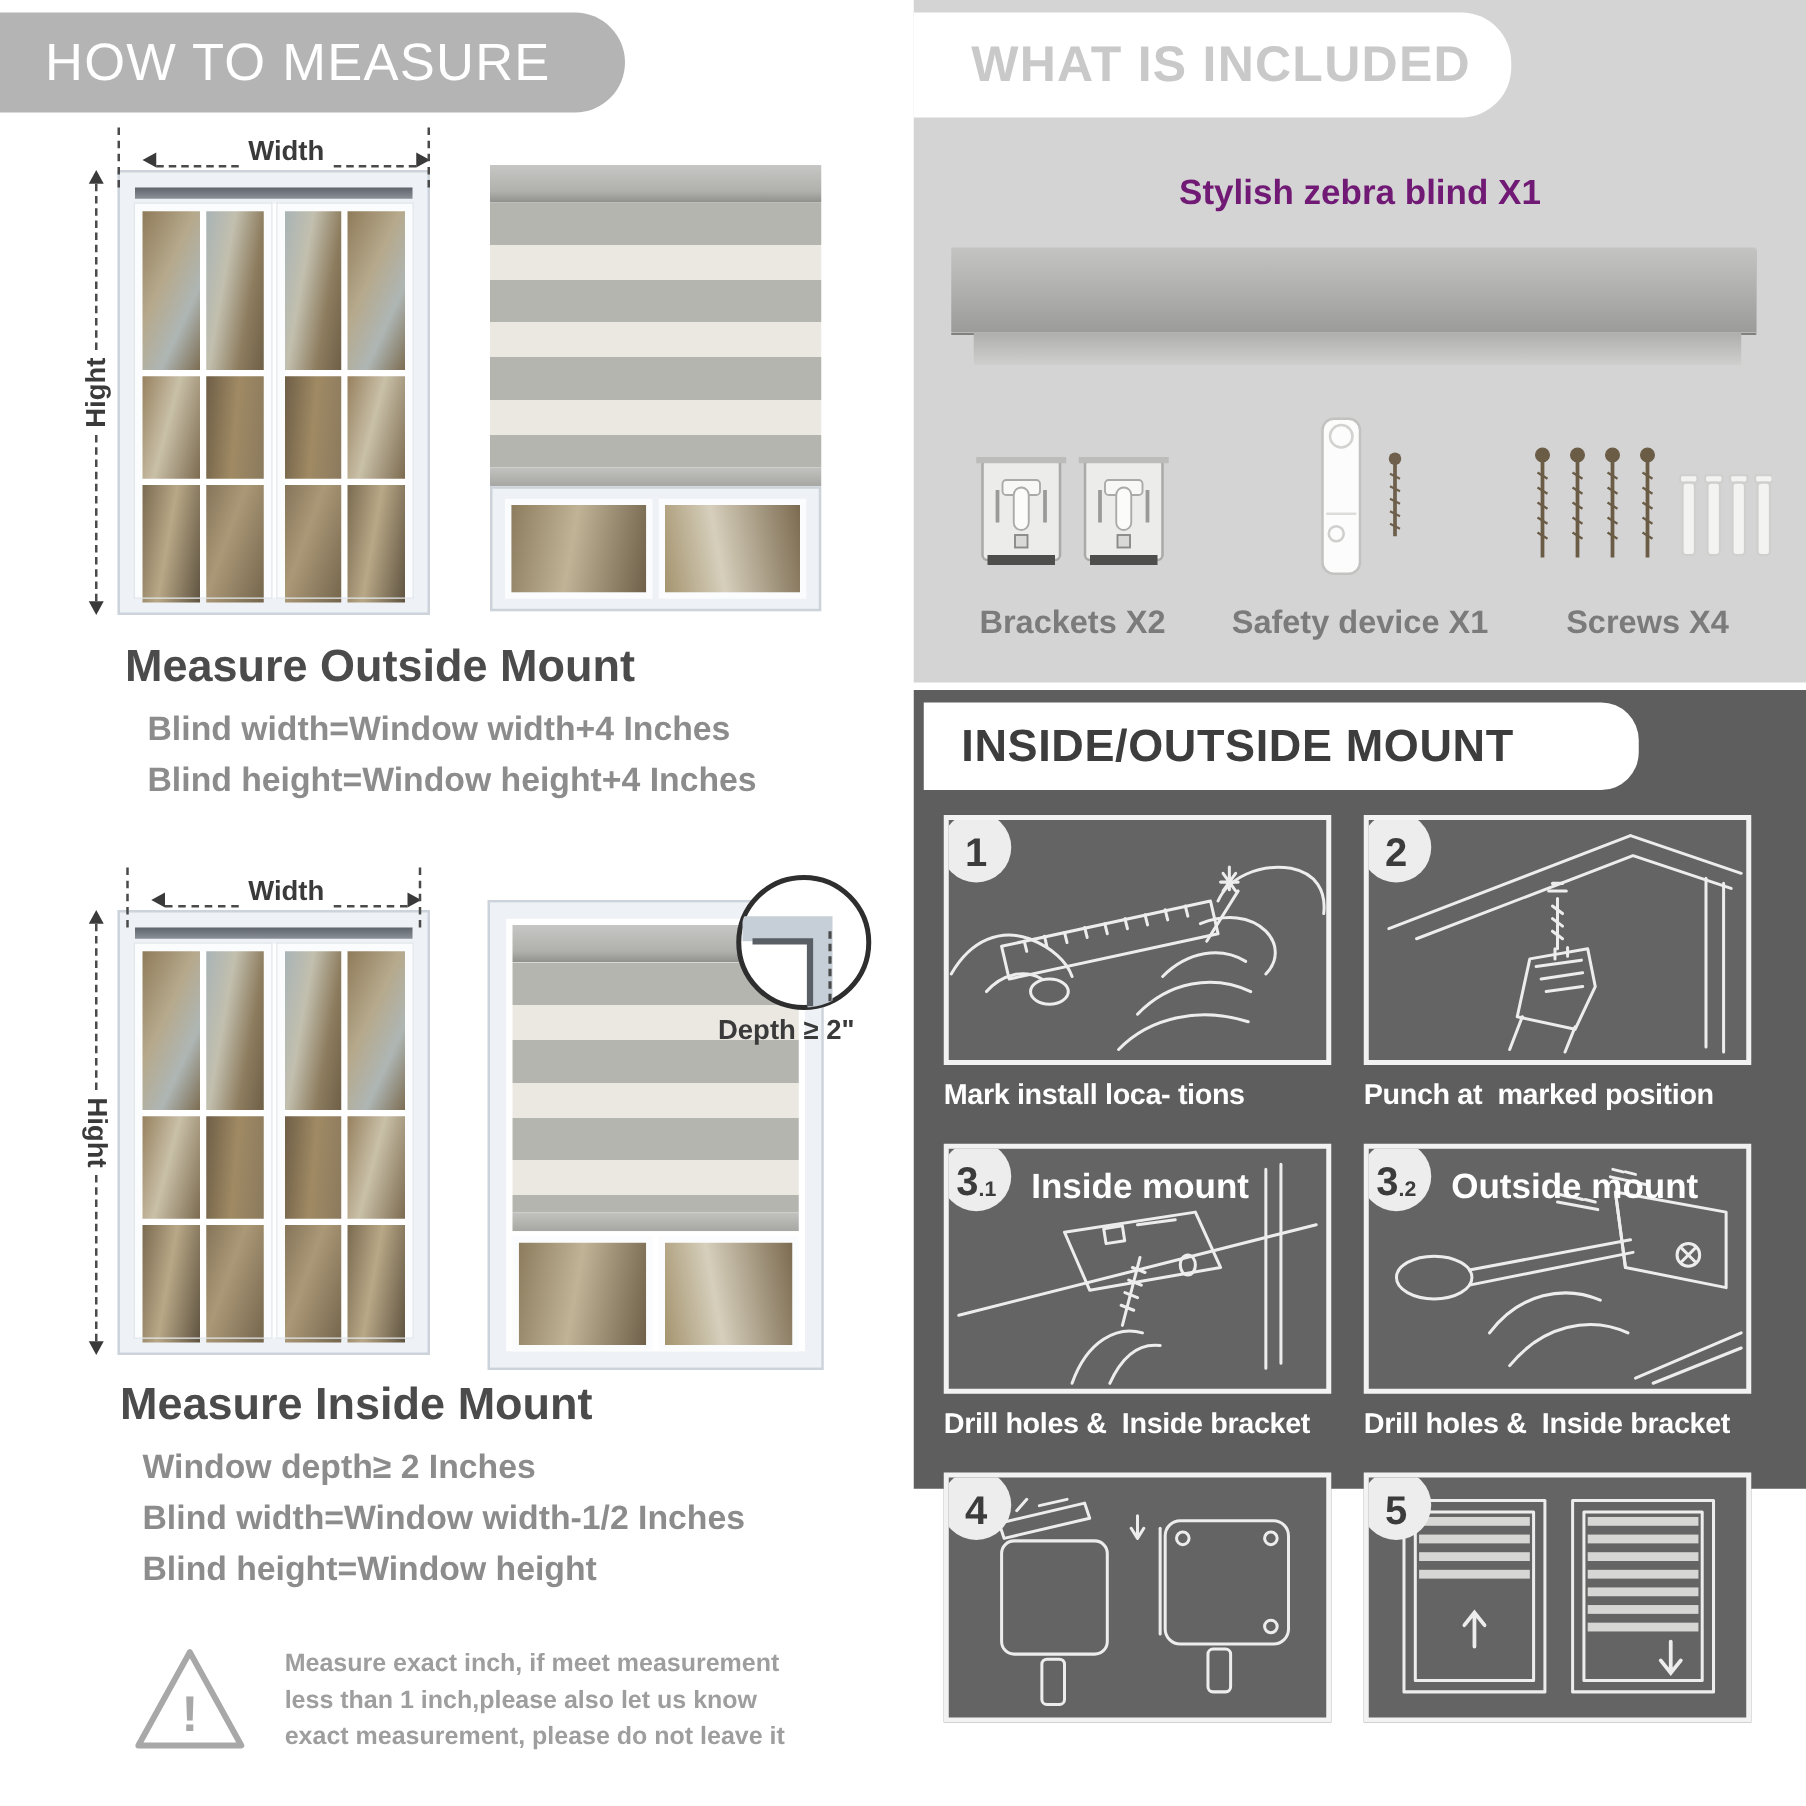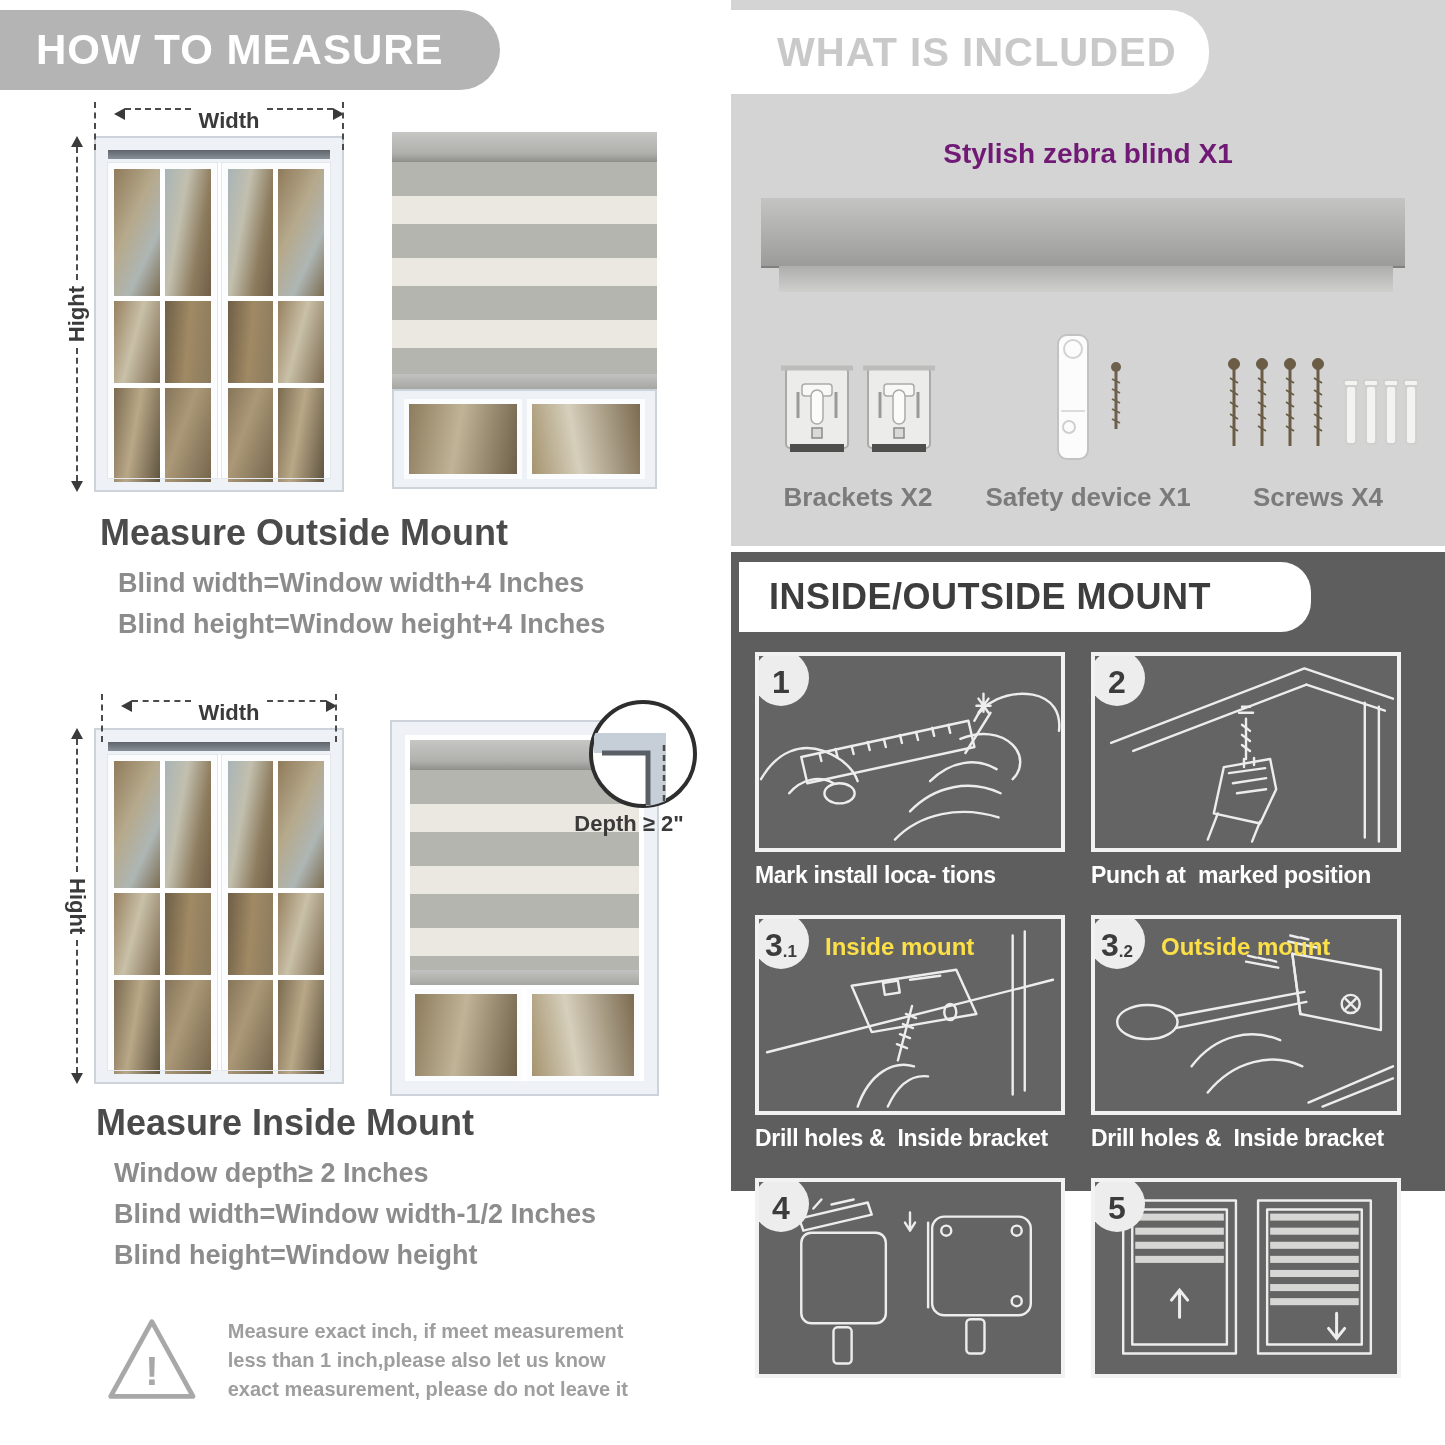--- a/index.html
+++ b/index.html
@@ -1,29 +1,29 @@
 <!DOCTYPE html>
 <html><head>
 <meta charset="utf-8">
 <style>
   html,body{margin:0;padding:0;background:#fff;}
   .page{position:relative;width:1445px;height:1445px;background:#ffffff;overflow:hidden;
         font-family:"Liberation Sans",sans-serif;}
 
   
   .howto-header{position:absolute;top:10px;left:0;width:500px;height:80px;background:#b4b4b4;
-    border-radius:0 40px 40px 0;color:#ffffff;font-weight:bold;font-size:42px;line-height:80px;
+    border-radius:0 40px 40px 0;color:#ffffff;font-weight:normal;font-size:42px;line-height:80px;
     padding-left:36px;letter-spacing:1px;box-sizing:border-box;}
 
   .fig-row{position:absolute;display:flex;align-items:flex-start;}
   .row-outside{top:108px;left:60px;}
   .row-inside{top:700px;left:60px;}
 
   .win-fig{width:300px;}
-  .harrow{position:relative;display:flex;align-items:flex-start;height:26px;margin-left:34px;width:250px;box-sizing:border-box;padding-left:20px;}
+  .harrow{position:relative;display:flex;align-items:flex-end;height:26px;margin-left:34px;width:250px;box-sizing:border-box;padding-left:20px;}
   .inside-fig .harrow{width:236px;margin-left:41px;}
   .harrow .dash{flex:1;border-top:2px dashed #4a4a4a;}
   .harrow .lbl{font-size:22px;font-weight:bold;color:#3a3a3a;padding:0 8px;}
   .ah{width:0;height:0;border-top:6px solid transparent;border-bottom:6px solid transparent;}
   .ah.l{border-right:11px solid #3a3a3a;}
   .ah.r{border-left:11px solid #3a3a3a;}
   .guide{position:absolute;top:-6px;height:48px;border-left:2px dashed #4a4a4a;}
   .g-left{left:0;}
   .g-right{right:0;}
 
@@ -95,21 +95,21 @@
   .mount-header{position:absolute;top:10px;left:8px;width:572px;height:70px;background:#ffffff;
     border-radius:0 30px 30px 0;color:#3d3d3d;font-weight:bold;font-size:36px;line-height:70px;
     padding-left:30px;letter-spacing:0.5px;box-sizing:border-box;}
   .steps-grid{position:absolute;top:100px;left:24px;right:44px;display:grid;
     grid-template-columns:1fr 1fr;column-gap:26px;row-gap:26px;}
   .step-box{position:relative;height:192px;border:4px solid #f2f2f2;background:#646464;overflow:hidden;}
   .badge{position:absolute;top:-6px;left:-6px;width:56px;height:56px;border-radius:50%;
     background:#ededed;display:flex;align-items:flex-end;justify-content:center;padding-bottom:8px;box-sizing:border-box;}
   .badge-num{font-size:32px;font-weight:bold;color:#3c3c3c;line-height:1;}
   .badge-sub{font-size:17px;font-weight:bold;color:#3c3c3c;line-height:1;padding-bottom:1px;}
-  .step-title{position:absolute;top:14px;left:66px;color:#fde047;font-weight:bold;font-size:24px;}
+  .step-title{position:absolute;top:14px;left:66px;color:#ffffff;font-weight:bold;font-size:28px;}
   .step-art{position:absolute;inset:0;width:100%;height:100%;}
   .step-caption{margin-top:10px;color:#ffffff;font-weight:bold;font-size:23px;letter-spacing:-0.3px;white-space:pre-wrap;}
 </style>
 </head>
 <body>
 
 <div class="page">
 
   <div class="howto-header">HOW TO MEASURE</div>
 

